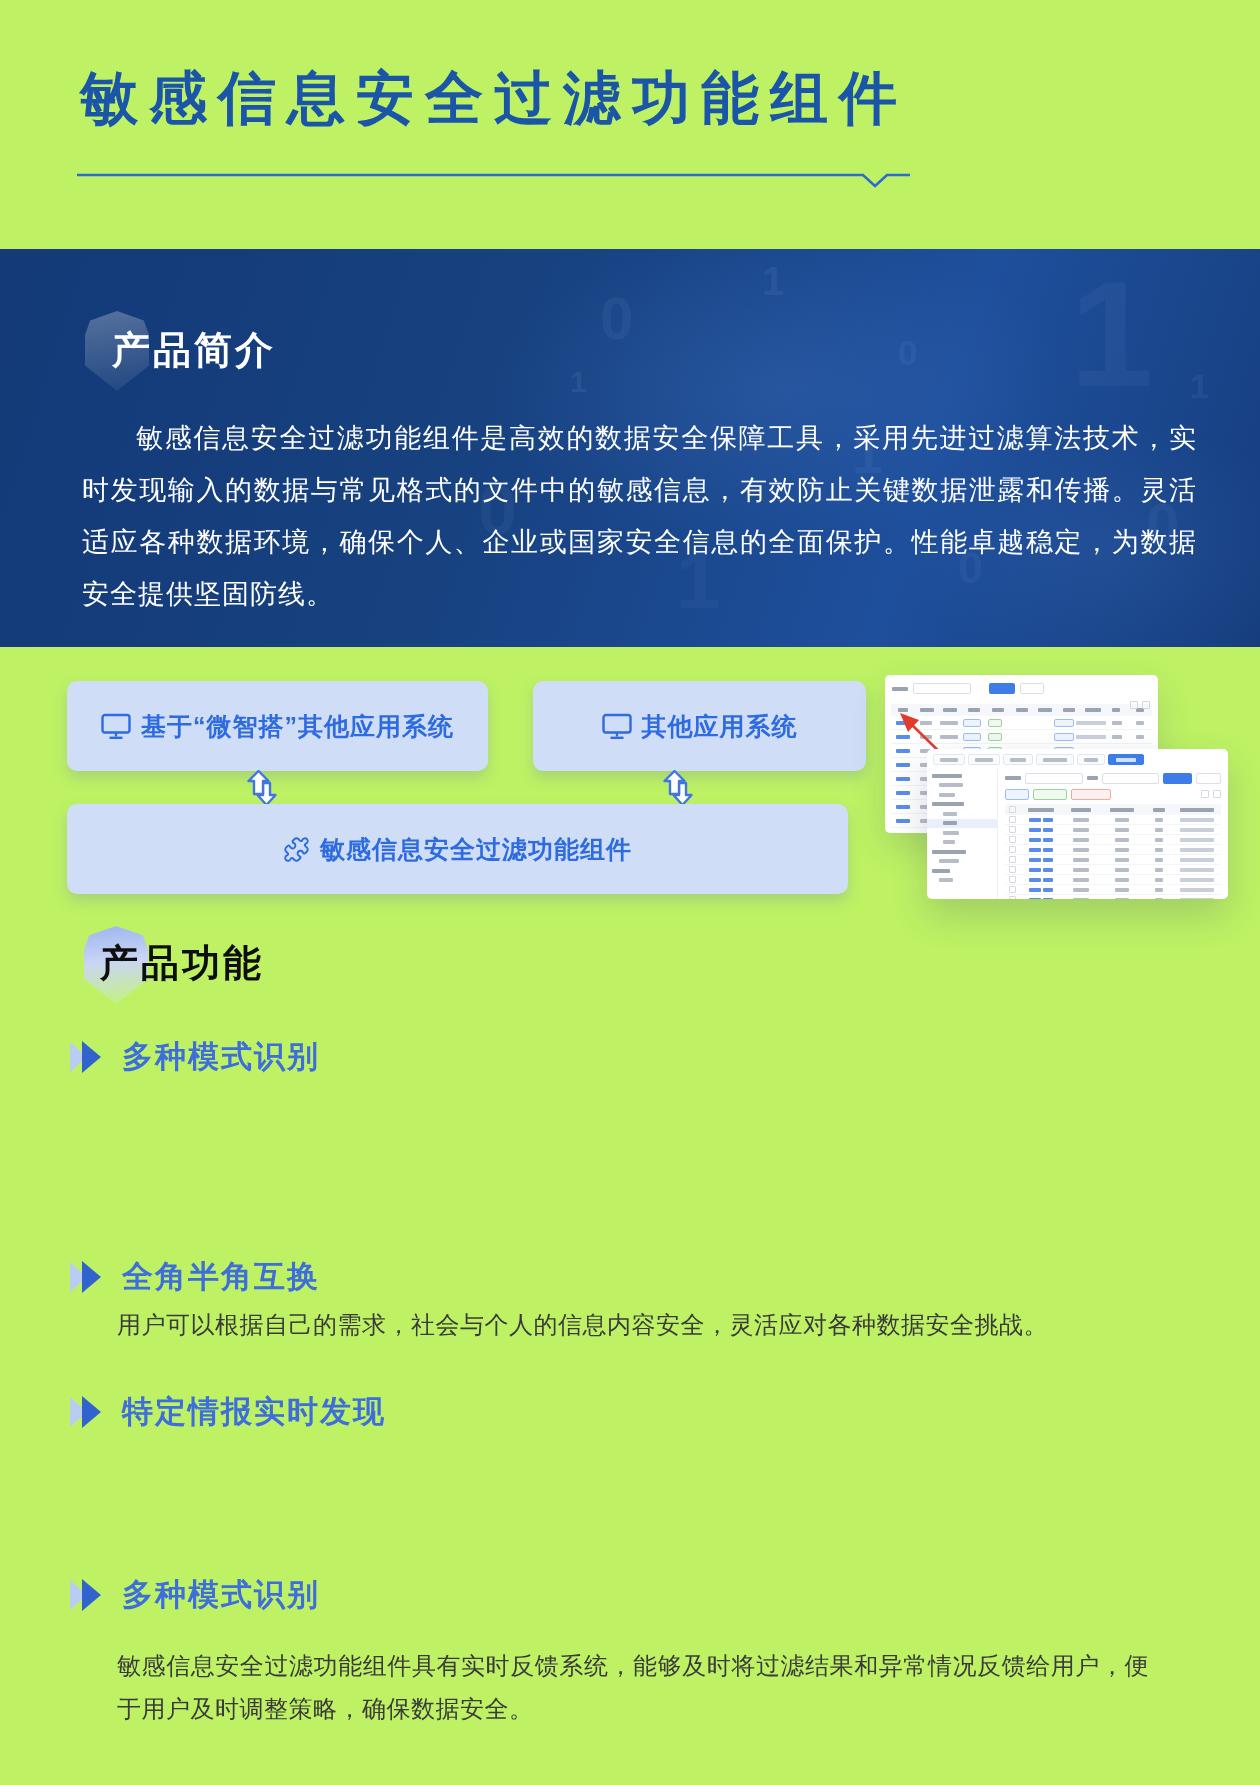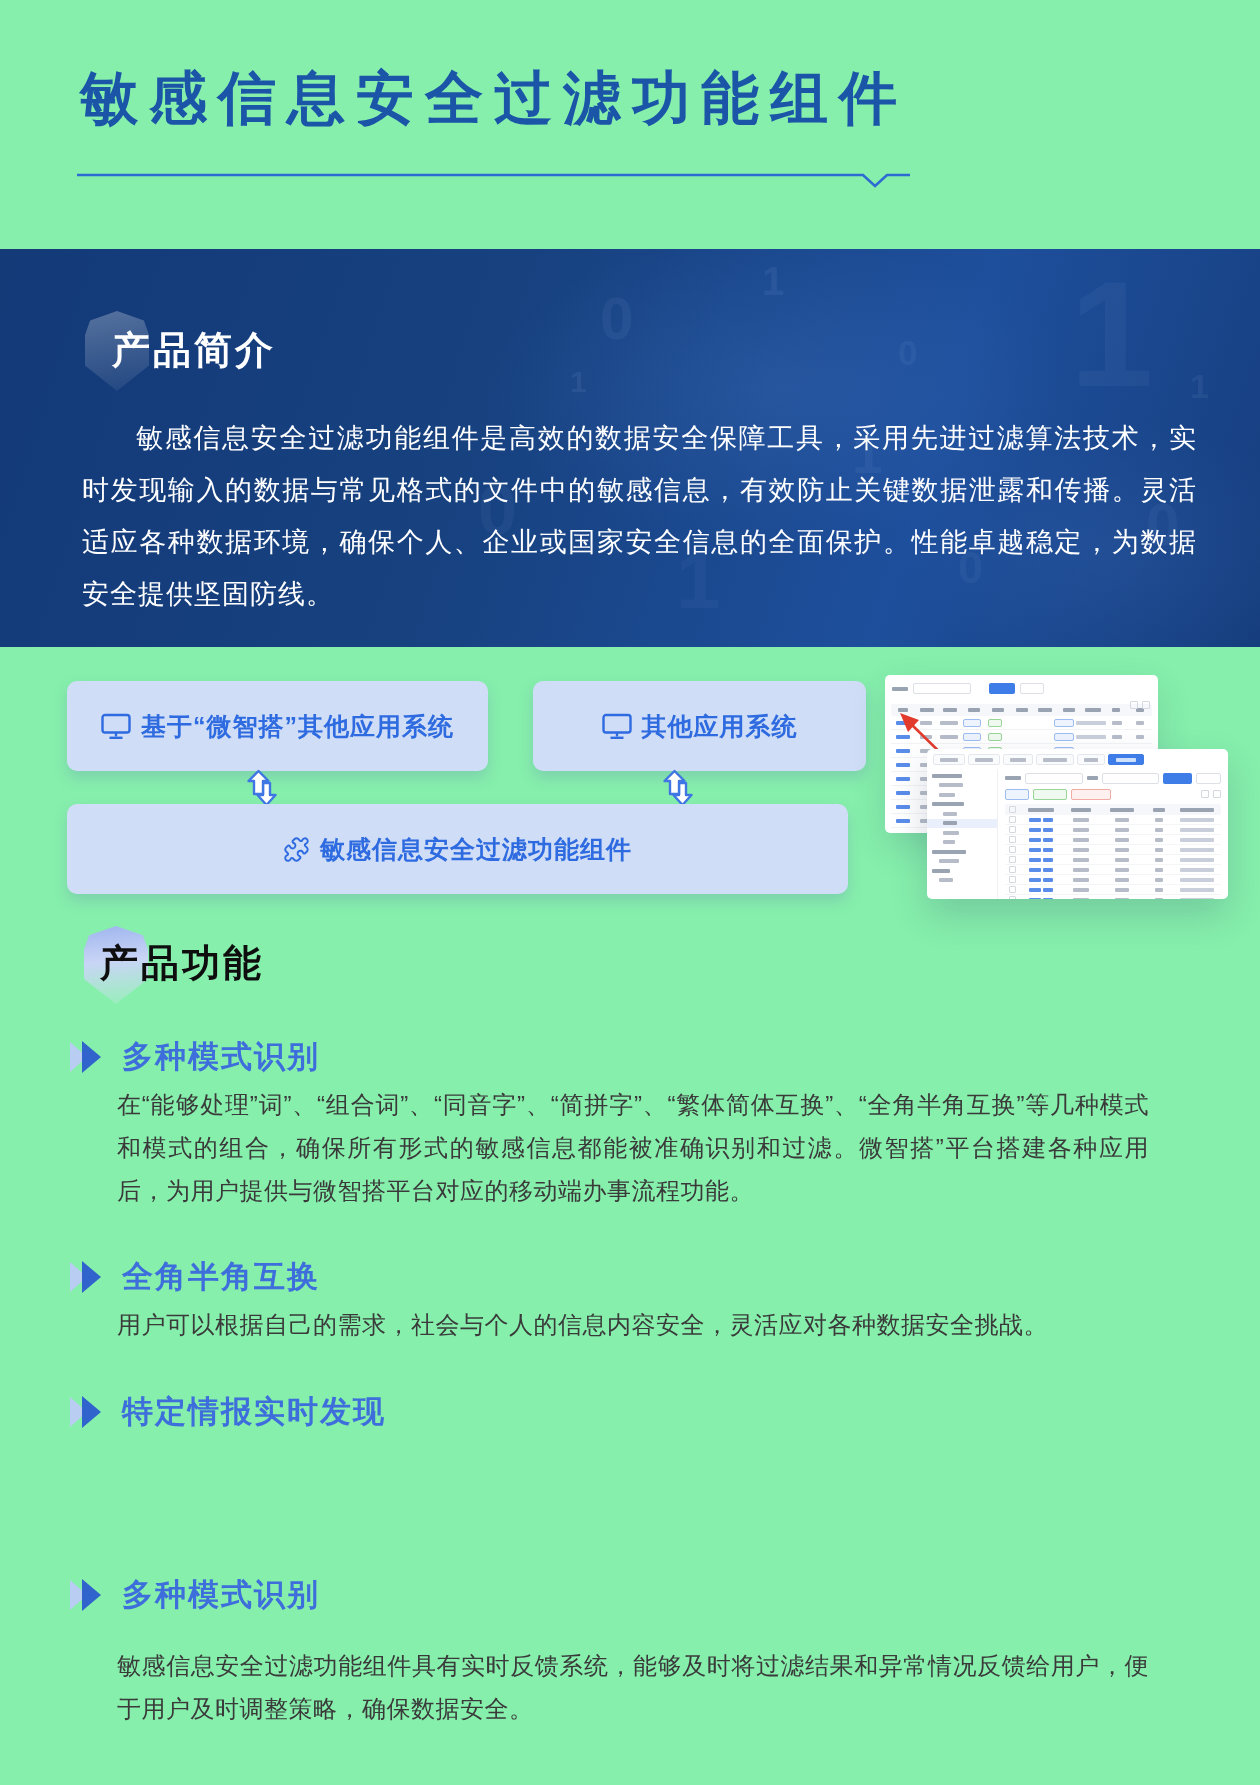--- a/index.html
+++ b/index.html
@@ -1,16 +1,16 @@
 <!DOCTYPE html>
 <html><head>
 <meta charset="utf-8">
 <style>
   html,body{margin:0;padding:0;background:#fff;}
-  .page{position:relative;width:1260px;height:1785px;background:#86efac;overflow:hidden;
+  .page{position:relative;width:1260px;height:1785px;background:#bef264;overflow:hidden;
         font-family:"Liberation Sans","DejaVu Sans",sans-serif;}
 
   
   .page-title{position:absolute;left:80px;top:60px;font-size:58px;font-weight:800;
               letter-spacing:11px;color:#1b55a8;white-space:nowrap;}
   .title-rule{position:absolute;left:77px;top:172px;}
 
   
   .banner{position:absolute;left:0;top:249px;width:1260px;height:398px;overflow:hidden;
           background:linear-gradient(108deg,#143a78 0%,#17417f 38%,#1e4f9c 72%,#163e7e 100%);}
@@ -783,21 +783,20 @@
   </div>
 
   <div class="shield shield-features"></div>
   <div class="features-heading">产品功能</div>
 
   <svg class="feat-icon" style="top:1041px" viewBox="0 0 40 32">
     <polygon points="1,1 18,16 1,31" fill="#b9cdf2"></polygon>
       <polygon points="13,0 32,16 13,32" fill="#3064cc"></polygon>
   </svg>
   <div class="feat-title" style="top:1036px">多种模式识别</div>
-  <div class="feat-body" style="top:1083px">在“能够处理”词”、“组合词”、“同音字”、“简拼字”、“繁体简体互换”、“全角半角互换”等几种模式和模式的组合，确保所有形式的敏感信息都能被准确识别和过滤。微智搭”平台搭建各种应用后，为用户提供与微智搭平台对应的移动端办事流程功能。</div>
 
   <svg class="feat-icon" style="top:1261px" viewBox="0 0 40 32">
     <polygon points="1,1 18,16 1,31" fill="#b9cdf2"></polygon>
       <polygon points="13,0 32,16 13,32" fill="#3064cc"></polygon>
   </svg>
   <div class="feat-title" style="top:1256px">全角半角互换</div>
   <div class="feat-body" style="top:1303px">用户可以根据自己的需求，社会与个人的信息内容安全，灵活应对各种数据安全挑战。</div>
 
   <svg class="feat-icon" style="top:1396px" viewBox="0 0 40 32">
     <polygon points="1,1 18,16 1,31" fill="#b9cdf2"></polygon>

